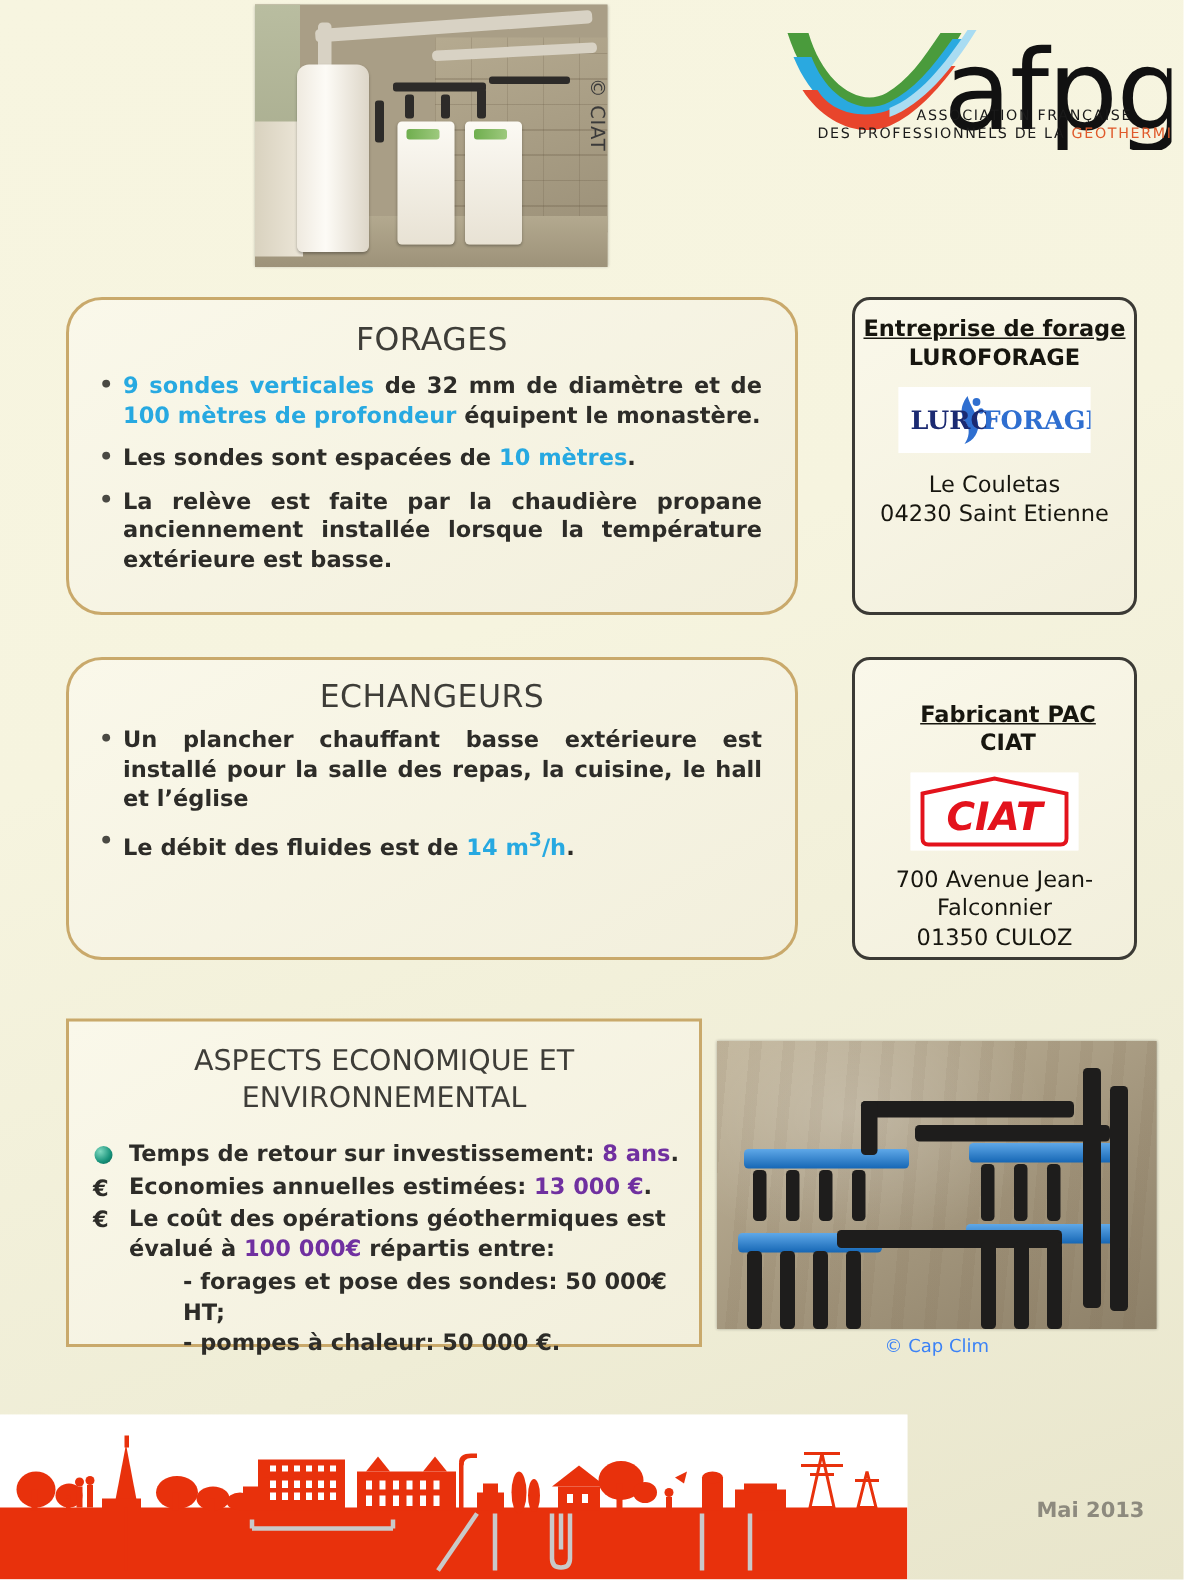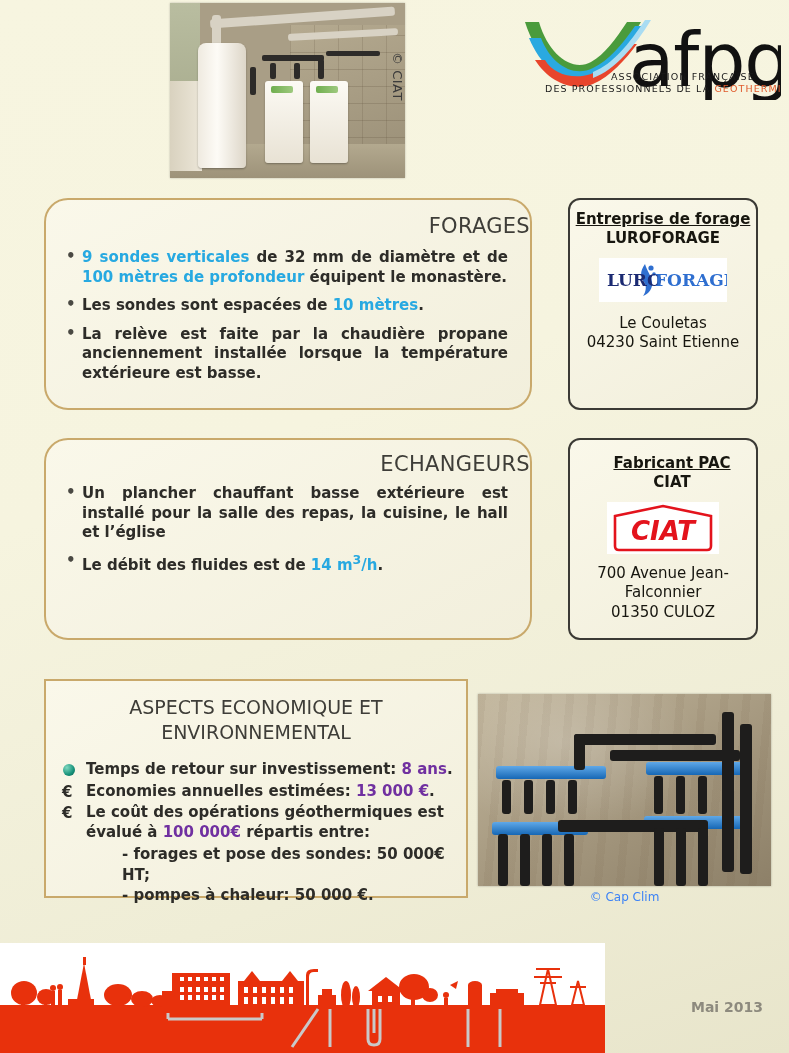--- a/index.html
+++ b/index.html
@@ -138,36 +138,36 @@
       <path d="M10 30 C 24 64, 52 82, 76 70 C 96 60, 112 38, 126 18 L 116 18 C 102 38, 90 52, 74 60 C 54 70, 32 56, 22 30 Z" fill="#2aa9e0"></path>
       <path d="M16 52 C 30 74, 54 84, 74 76 C 92 68, 106 52, 118 36 L 110 36 C 98 50, 88 60, 72 66 C 54 72, 34 66, 26 52 Z" fill="#e8452c"></path>
       <path d="M74 70 C 96 62, 116 38, 132 12 L 126 12 C 110 36, 94 56, 74 64 Z" fill="#a9dcf2"></path>
       <text x="110" y="78" font-family="DejaVu Sans, sans-serif" font-size="74" fill="#111" letter-spacing="-1">afpg</text>
       <text x="92" y="72" font-family="DejaVu Sans, sans-serif" font-size="9.5" fill="#1a1a1a" letter-spacing="1.1">ASSOCIATION FRANÇAISE</text>
       <text x="26" y="84" font-family="DejaVu Sans, sans-serif" font-size="9.5" fill="#1a1a1a" letter-spacing="1.1">DES PROFESSIONNELS DE LA <tspan fill="#e05a2b">GEOTHERMIE</tspan></text>
     </svg>
   </div>
 
   <div class="box tan round" style="left:44px;top:198px;width:484px;height:208px;">
-    <div class="sec-title" style="margin:14px 0 10px;text-align:right;">FORAGES</div>
+    <div class="sec-title" style="margin:14px 0 10px;">FORAGES</div>
     <ul class="bl" style="margin:0 22px 0 14px;">
       <li>
         <span class="cy">9 sondes verticales</span> de 32 mm de diamètre et de <span class="cy">100 mètres de profondeur</span> équipent le monastère.
       </li>
       <li>
         Les sondes sont espacées de <span class="cy">10 mètres</span>.
       </li>
       <li>
         La relève est faite par la chaudière propane anciennement installée lorsque la température extérieure est basse.
       </li>
     </ul>
   </div>
 
   <div class="box tan round" style="left:44px;top:438px;width:484px;height:198px;">
-    <div class="sec-title" style="margin:12px 0 8px;text-align:right;">ECHANGEURS</div>
+    <div class="sec-title" style="margin:12px 0 8px;">ECHANGEURS</div>
     <ul class="bl" style="margin:0 22px 0 14px;">
       <li>
         Un plancher chauffant basse extérieure est installé pour la salle des repas, la cuisine, le hall et l’église
       </li>
       <li>
         Le débit des fluides est de <span class="cy">14 m<sup>3</sup>/h</span>.
       </li>
     </ul>
   </div>
 
@@ -186,21 +186,21 @@
         <text x="56" y="28" font-family="DejaVu Serif, serif" font-weight="bold" font-size="17" fill="#2f6fd0">FORAGE</text>
       </svg>
     </div>
     <div class="card-addr" style="margin-top:12px;">
       <div>Le Couletas</div>
       <div>04230 Saint Etienne</div>
     </div>
   </div>
 
   <div class="box dark" style="left:568px;top:438px;width:186px;height:198px;">
-    <div class="card-h" style="margin-top:14px;padding-left:18px;">
+    <div class="card-h" style="margin-top:27px;padding-left:18px;">
       <u>Fabricant PAC</u><br>
       <span>CIAT</span>
     </div>
     <div class="logo-box ciat">
       <svg width="112" height="52" viewBox="0 0 112 52" xmlns="http://www.w3.org/2000/svg">
         <rect width="112" height="52" fill="#ffffff"></rect>
         <path d="M8 14 L 56 4 L 104 14 L 104 44 Q 104 48 100 48 L 12 48 Q 8 48 8 44 Z" fill="none" stroke="#e3131c" stroke-width="2.6"></path>
         <text x="56" y="38" text-anchor="middle" font-family="DejaVu Sans, sans-serif" font-style="italic" font-weight="bold" font-size="26" fill="#e3131c">CIAT</text>
       </svg>
     </div>

